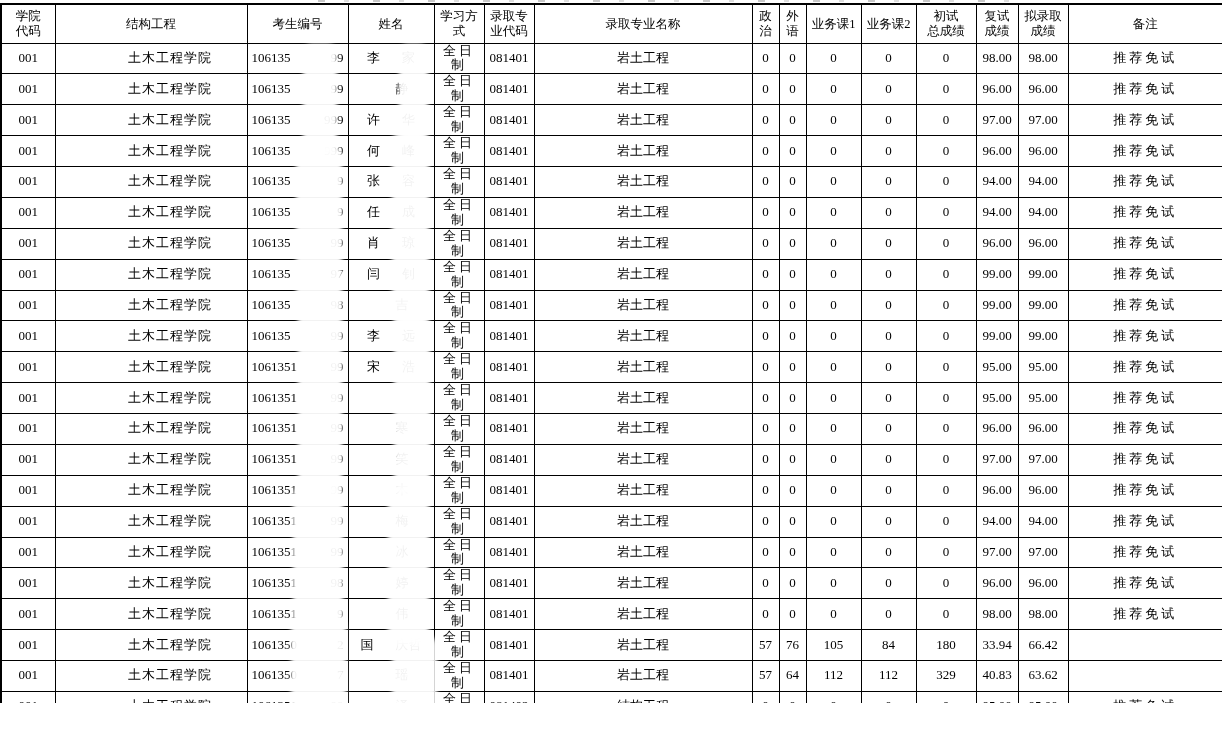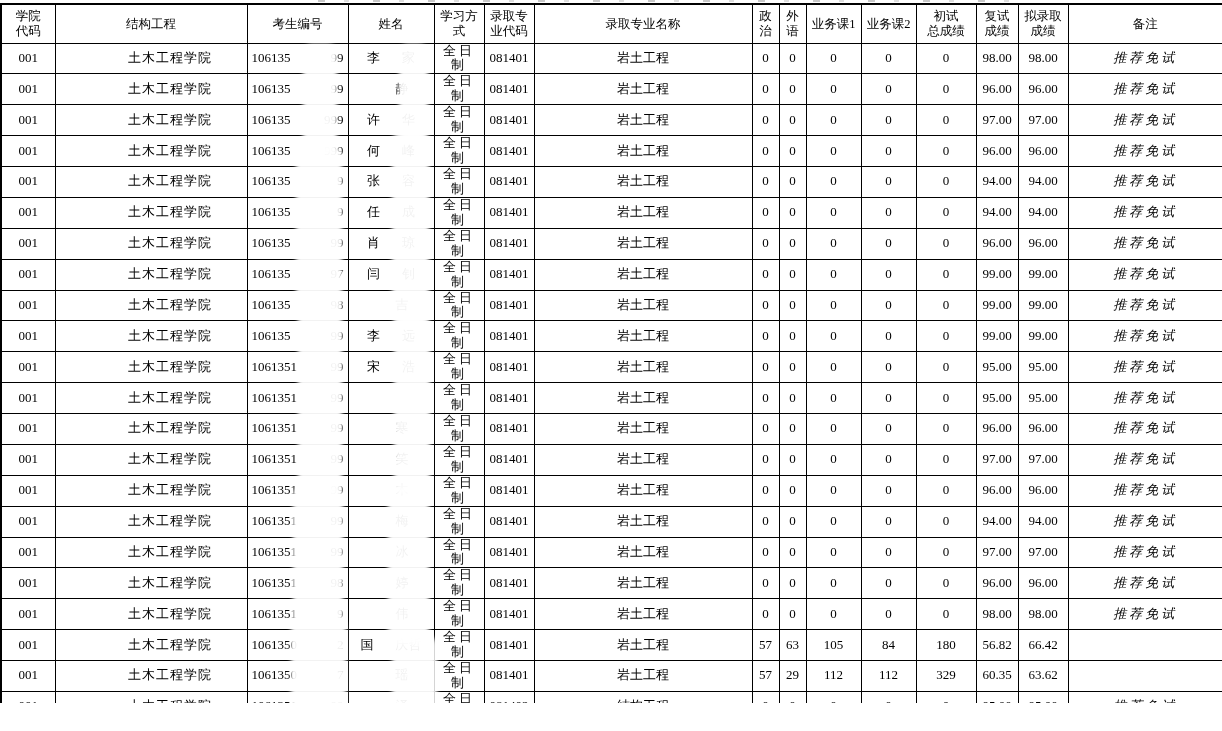--- a/index.html
+++ b/index.html
@@ -40,21 +40,21 @@
     font-weight:normal;
     font-size:12.5px;
     white-space:pre-line;
   }
   .admission tbody tr{height:22.2px;}
   td.c-cand{padding:0 4px;}
   td.c-cand .wrap{display:flex;justify-content:space-between;align-items:flex-start;}
   td.c-name .wrap{display:flex;justify-content:center;align-items:center;}
   .name-gap{display:inline-block;width:22px;height:14px;}
   td.c-mode{letter-spacing:3px;font-family:Liberation Serif, serif;}
-  td.c-remark{letter-spacing:3px;font-style:italic;}
+  td.c-remark{letter-spacing:3px;}
   td.c-college{letter-spacing:1px;padding-left:40px;}
   
   .smudge{
     position:absolute;
     background:rgba(255,255,255,.95);
     filter:blur(2px);
     border-radius:9px;
     z-index:5;
   }
   .sA1{left:303px;top:44px;width:34px;height:110px;}
@@ -665,25 +665,25 @@
         <span class="wrap">
           <span>国</span>
           <span class="name-gap"></span>
           <span>庆哲</span>
         </span>
       </td>
       <td class="c-mode">全日制</td>
       <td>081401</td>
       <td>岩土工程</td>
       <td>57</td>
-      <td>63</td>
+      <td>76</td>
       <td>105</td>
       <td>84</td>
       <td>180</td>
-      <td>56.82</td>
+      <td>33.94</td>
       <td>66.42</td>
       <td class="c-remark"></td>
     </tr>
         <tr>
       <td>001</td>
       <td class="c-college">土木工程学院</td>
       <td class="c-cand">
         <span class="wrap">
           <span>1061350</span>
           <span>7</span>
@@ -693,25 +693,25 @@
         <span class="wrap">
           <span></span>
           <span class="name-gap"></span>
           <span>瑶</span>
         </span>
       </td>
       <td class="c-mode">全日制</td>
       <td>081401</td>
       <td>岩土工程</td>
       <td>57</td>
-      <td>29</td>
+      <td>64</td>
       <td>112</td>
       <td>112</td>
       <td>329</td>
-      <td>60.35</td>
+      <td>40.83</td>
       <td>63.62</td>
       <td class="c-remark"></td>
     </tr>
         <tr>
       <td>001</td>
       <td class="c-college">土木工程学院</td>
       <td class="c-cand">
         <span class="wrap">
           <span>1061351</span>
           <span>99</span>

